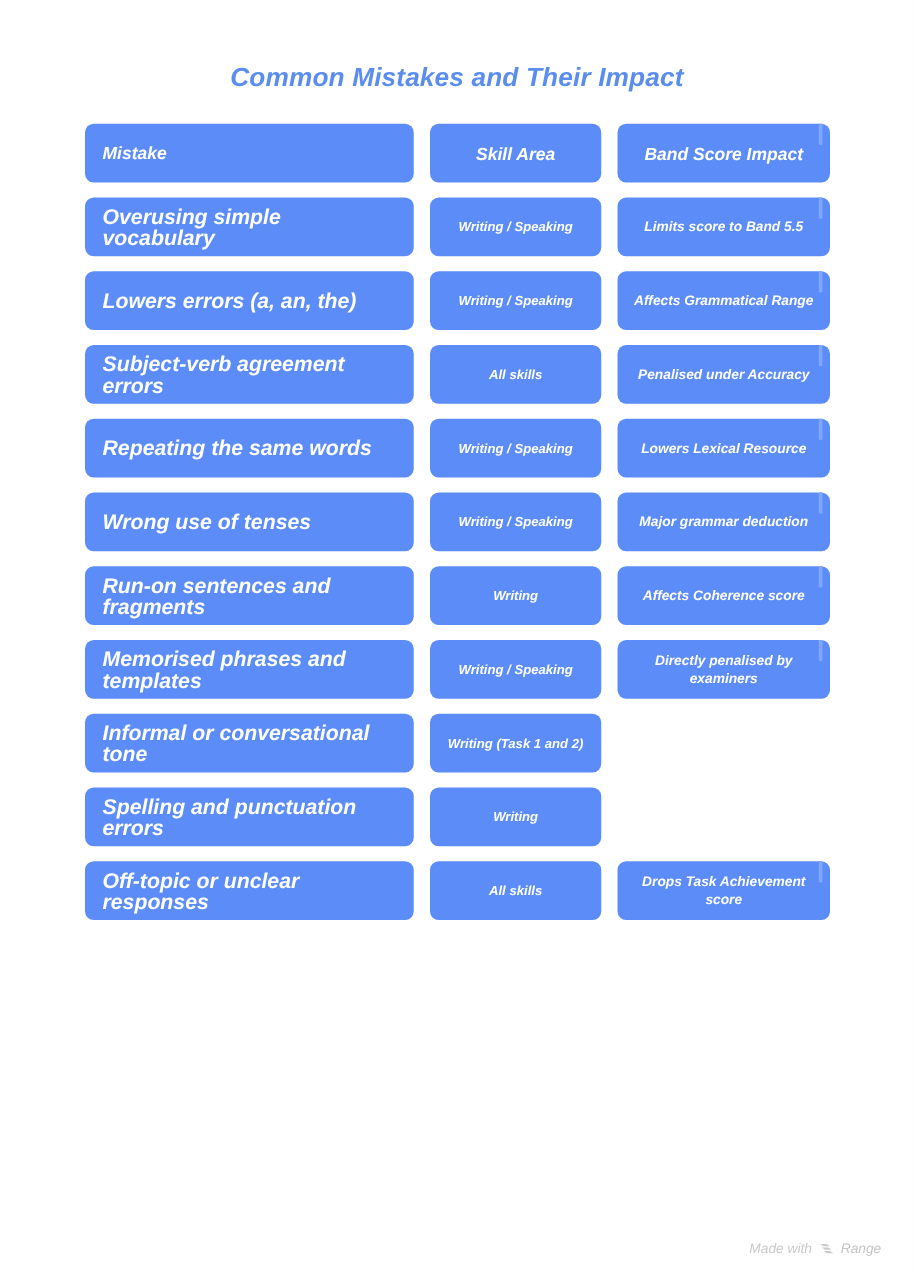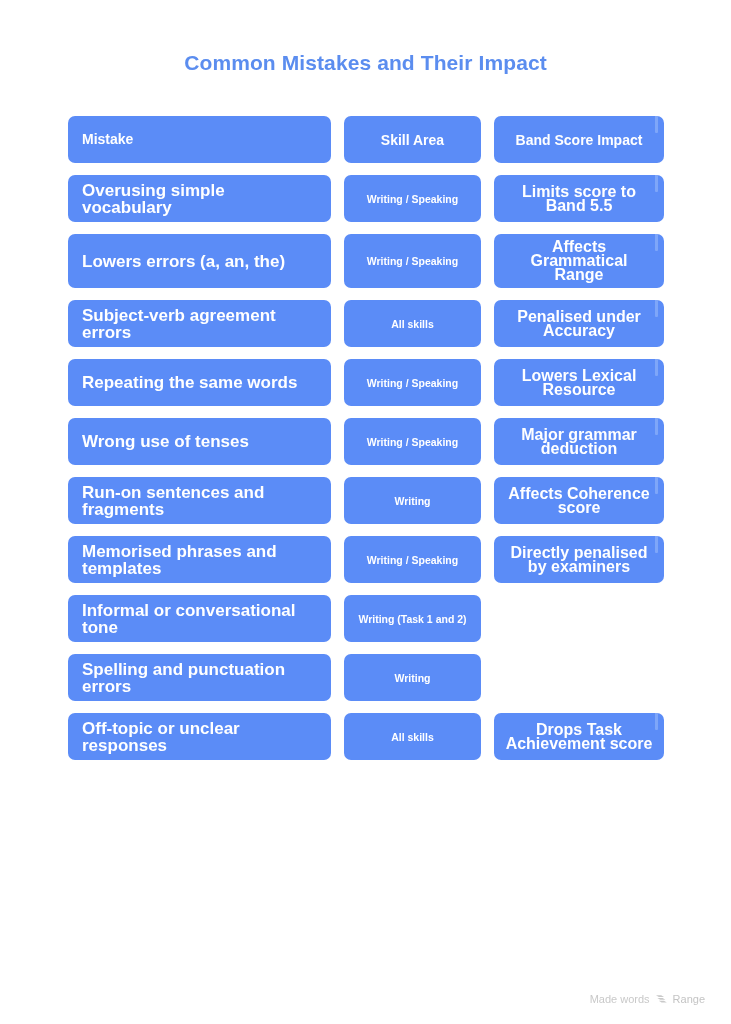--- a/index.html
+++ b/index.html
@@ -12,36 +12,37 @@
     background: #f2f2f2;
     font-family: "Liberation Sans", sans-serif;
     overflow: hidden;
   }
   #page {
     position: relative;
     width: 731px;
     height: 1024px;
     background: #ffffff;
     box-sizing: border-box;
+    font-style: italic;
   }
 
   
   .title {
     text-align: center;
     font-size: 21px;
     font-weight: bold;
     color: #5b8def;
     letter-spacing: 0.1px;
     padding-top: 50px;
     line-height: 26px;
   }
 
   
   .table {
-    margin: 17px auto;
+    margin: 0 auto;
     padding-top: 23px;
     width: 595px;
     box-sizing: border-box;
   }
   .row {
     display: flex;
     gap: 13px;
     margin-bottom: 12px;
   }
   .cell {
@@ -73,21 +74,21 @@
     font-size: 10.5px;
     font-weight: bold;
     line-height: 14px;
   }
   .c-impact {
     width: 170px;
     flex: 0 0 170px;
     padding: 6px 10px;
     justify-content: center;
     text-align: center;
-    font-size: 16px;
+    font-size: 11px;
     font-weight: bold;
     line-height: 14px;
   }
   
   .row-header .c-mistake { font-size: 14px; }
   .row-header .c-skill,
   .row-header .c-impact {
     font-size: 14px;
     line-height: 18px;
   }
@@ -258,21 +259,21 @@
         <span>All skills</span>
       </div>
       <div class="cell c-impact">
         <span>Drops Task Achievement score</span>
       </div>
     </div>
 
   </div>
 
   <div class="footer">
-    <span>Made words</span>
+    <span>Made with</span>
     <span class="napkin-logo">
       <svg viewBox="0 0 13 13" width="13" height="13" aria-hidden="true">
         <g fill="#c9c9c9">
           <polygon points="1,2.2 6.2,2.2 9.0,3.9 3.8,3.9"></polygon>
           <polygon points="2.4,5.0 7.6,5.0 10.4,6.7 5.2,6.7"></polygon>
           <polygon points="3.8,7.8 9.0,7.8 11.8,9.5 6.6,9.5"></polygon>
         </g>
       </svg>
     </span>
     <span class="brand">Range</span>

